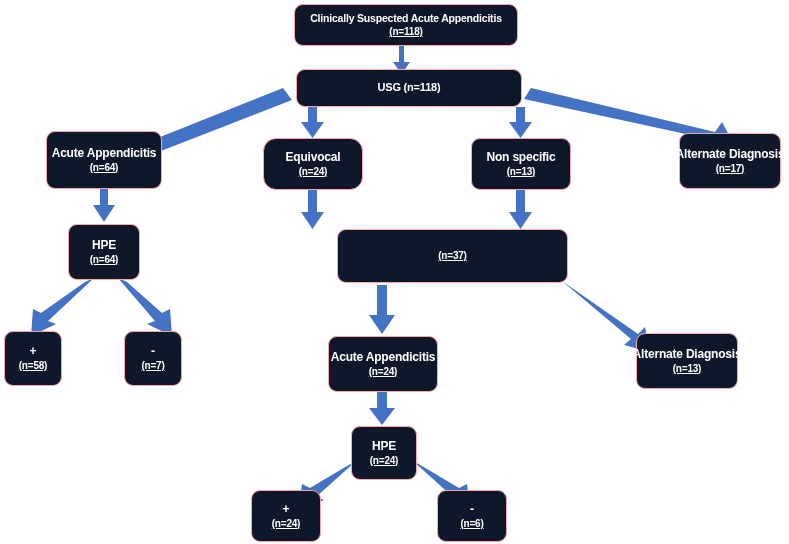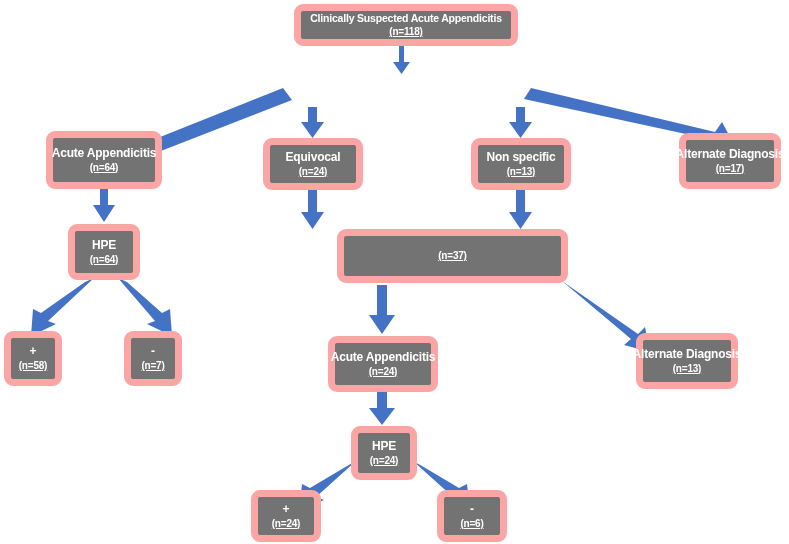--- a/index.html
+++ b/index.html
@@ -19,22 +19,22 @@
     position: absolute;
     left: 0;
     top: 0;
     width: 789px;
     height: 544px;
     pointer-events: none;
   }
   .node {
     position: absolute;
     box-sizing: border-box;
-    background: #737373;
-    border: 7px solid #fca5a5;
+    background: #0f172a;
+    border: 1px solid #fca5a5;
     border-radius: 9px;
     color: #ffffff;
     display: flex;
     flex-direction: column;
     align-items: center;
     justify-content: center;
     text-align: center;
     line-height: 1.25;
     font-weight: bold;
     letter-spacing: -0.2px;
@@ -126,27 +126,30 @@
     <g>
       <polygon points="413,461 422,466 459,488 467,484 470,511 445,500 453,497" fill="#4472C4"></polygon>
     </g>
   </svg>
 
   <div class="node wide" style="left:294px; top:4px; width:224px; height:42px;">
     <span class="title">Clinically Suspected Acute  Appendicitis</span>
     <span class="count">(n=118)</span>
   </div>
 
+  <div class="node big" style="left:296px; top:69px; width:226px; height:38px;">
+    <span class="title">USG (n=118)</span>
+  </div>
 
   <div class="node" style="left:46px; top:131px; width:116px; height:58px;">
     <span class="title">Acute Appendicitis</span>
     <span class="count">(n=64)</span>
   </div>
 
-  <div class="node" style="left:263px; top:138px; width:100px; height:52px;">
+  <div class="node" style="left:263px; top:138px; width:100px; height:52px;border-radius:13px;">
     <span class="title">Equivocal</span>
     <span class="count">(n=24)</span>
   </div>
 
   <div class="node" style="left:471px; top:138px; width:100px; height:52px;">
     <span class="title">Non specific</span>
     <span class="count">(n=13)</span>
   </div>
 
   <div class="node" style="left:679px; top:133px; width:102px; height:56px;">

